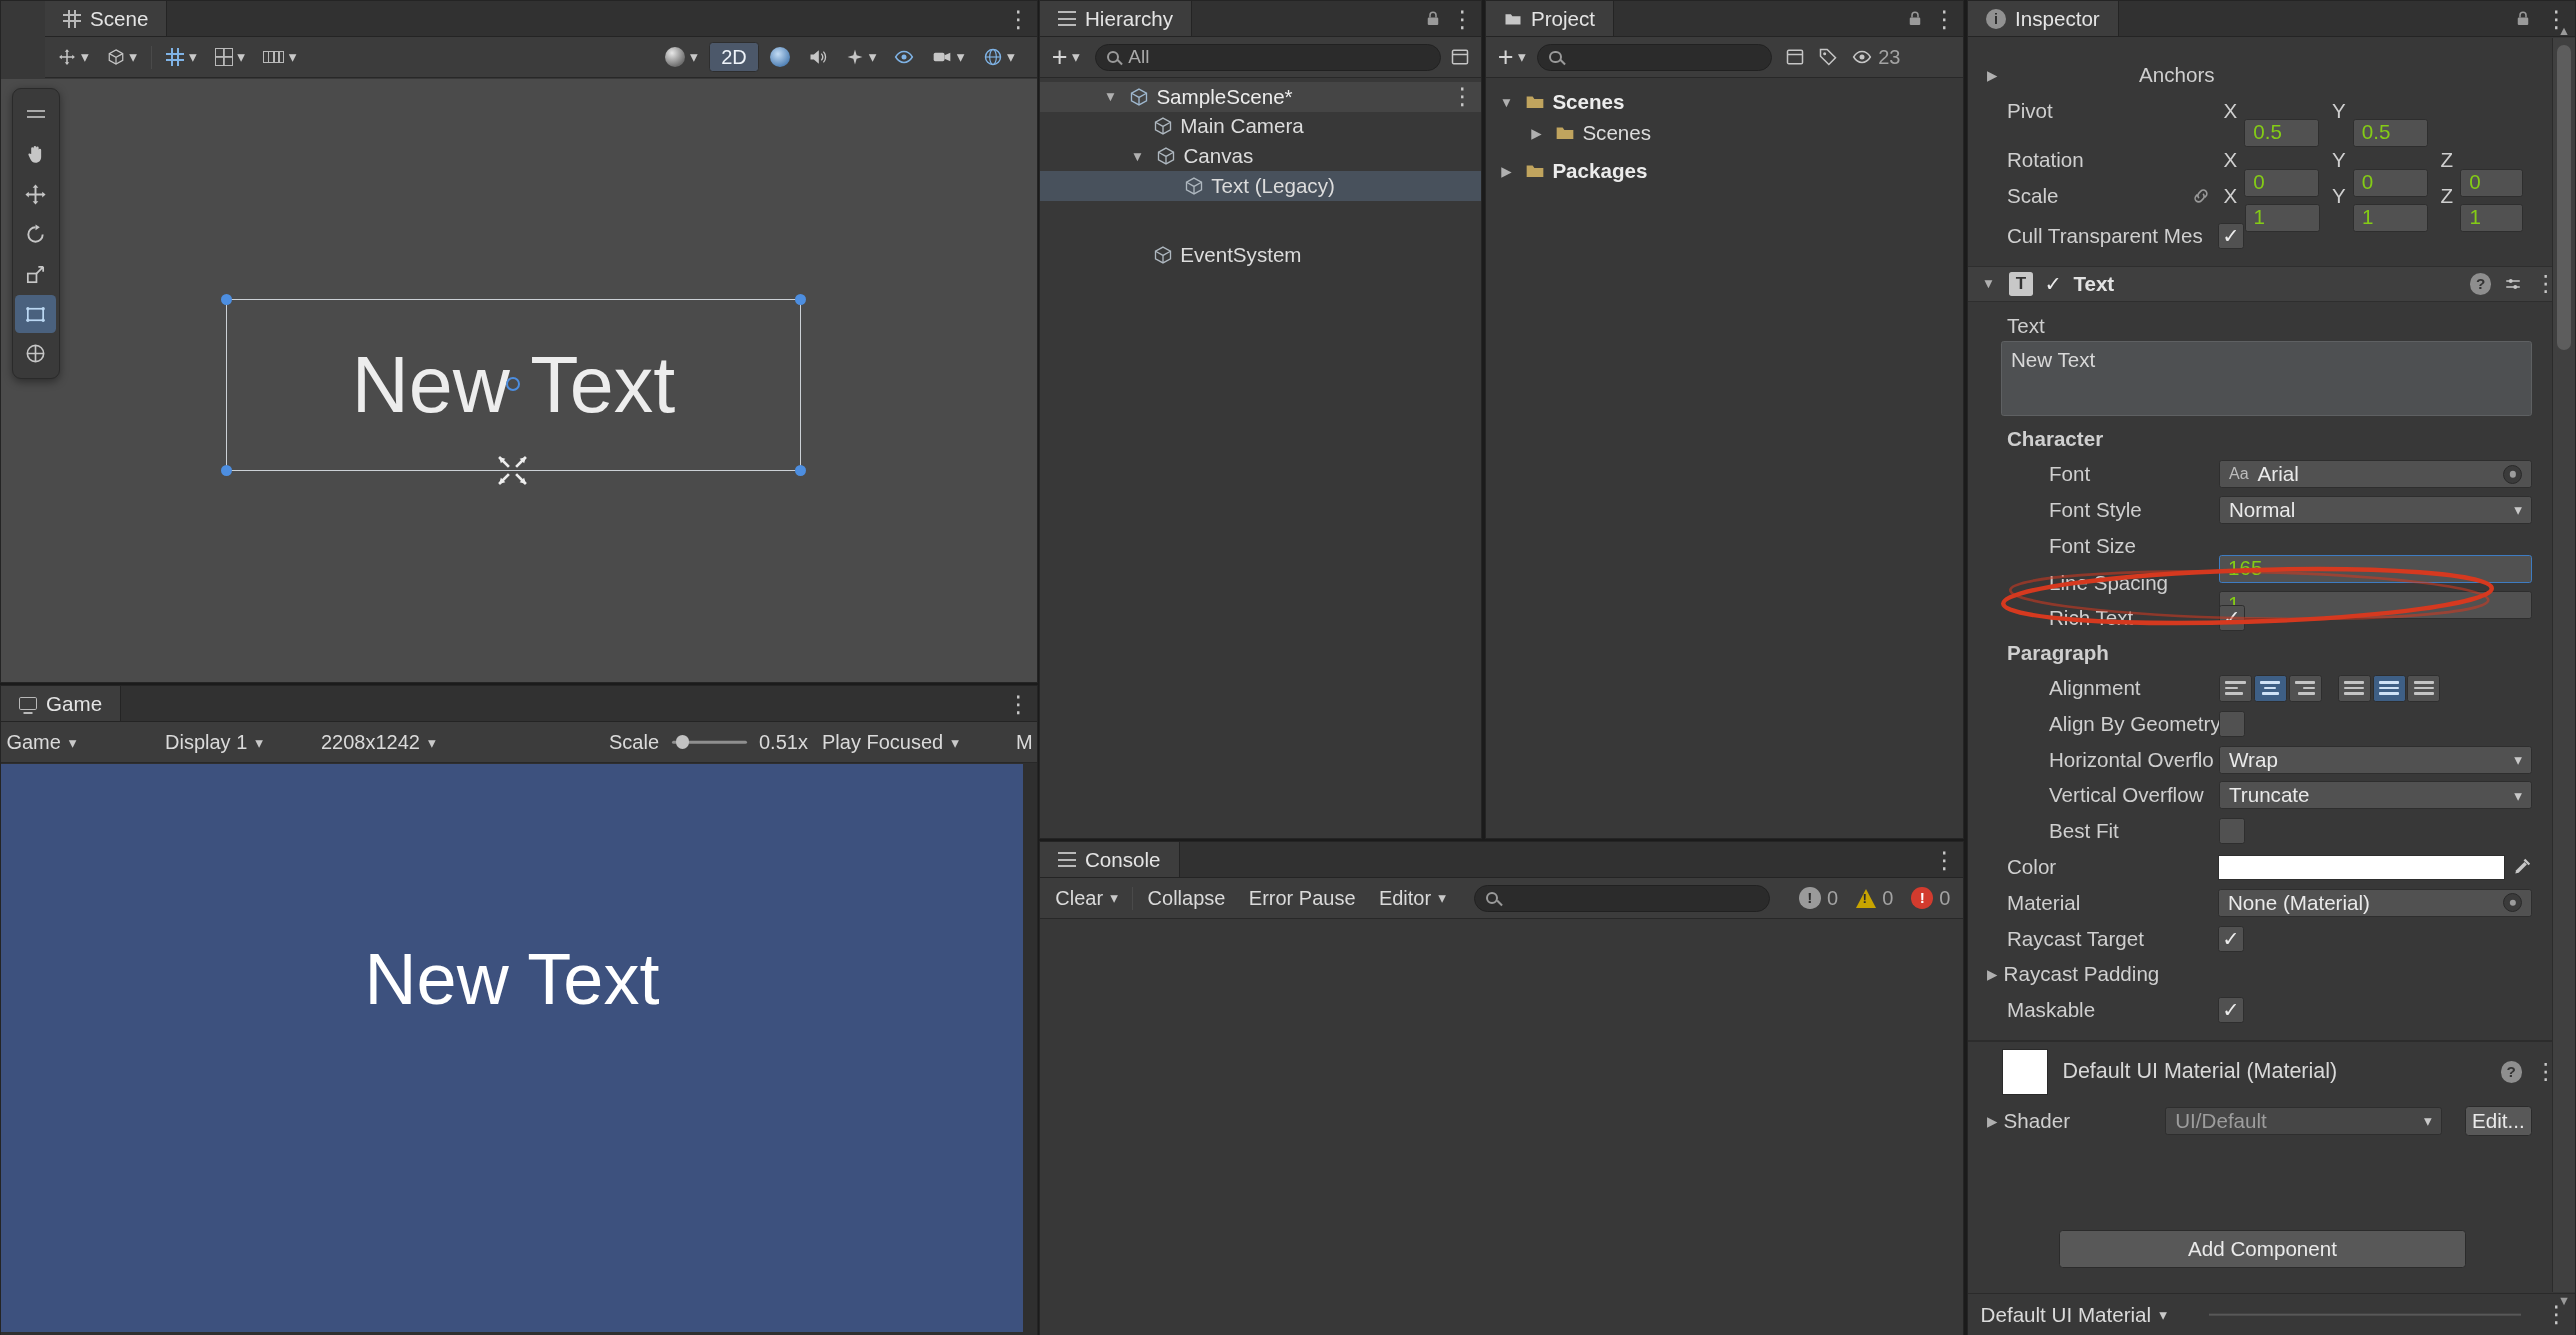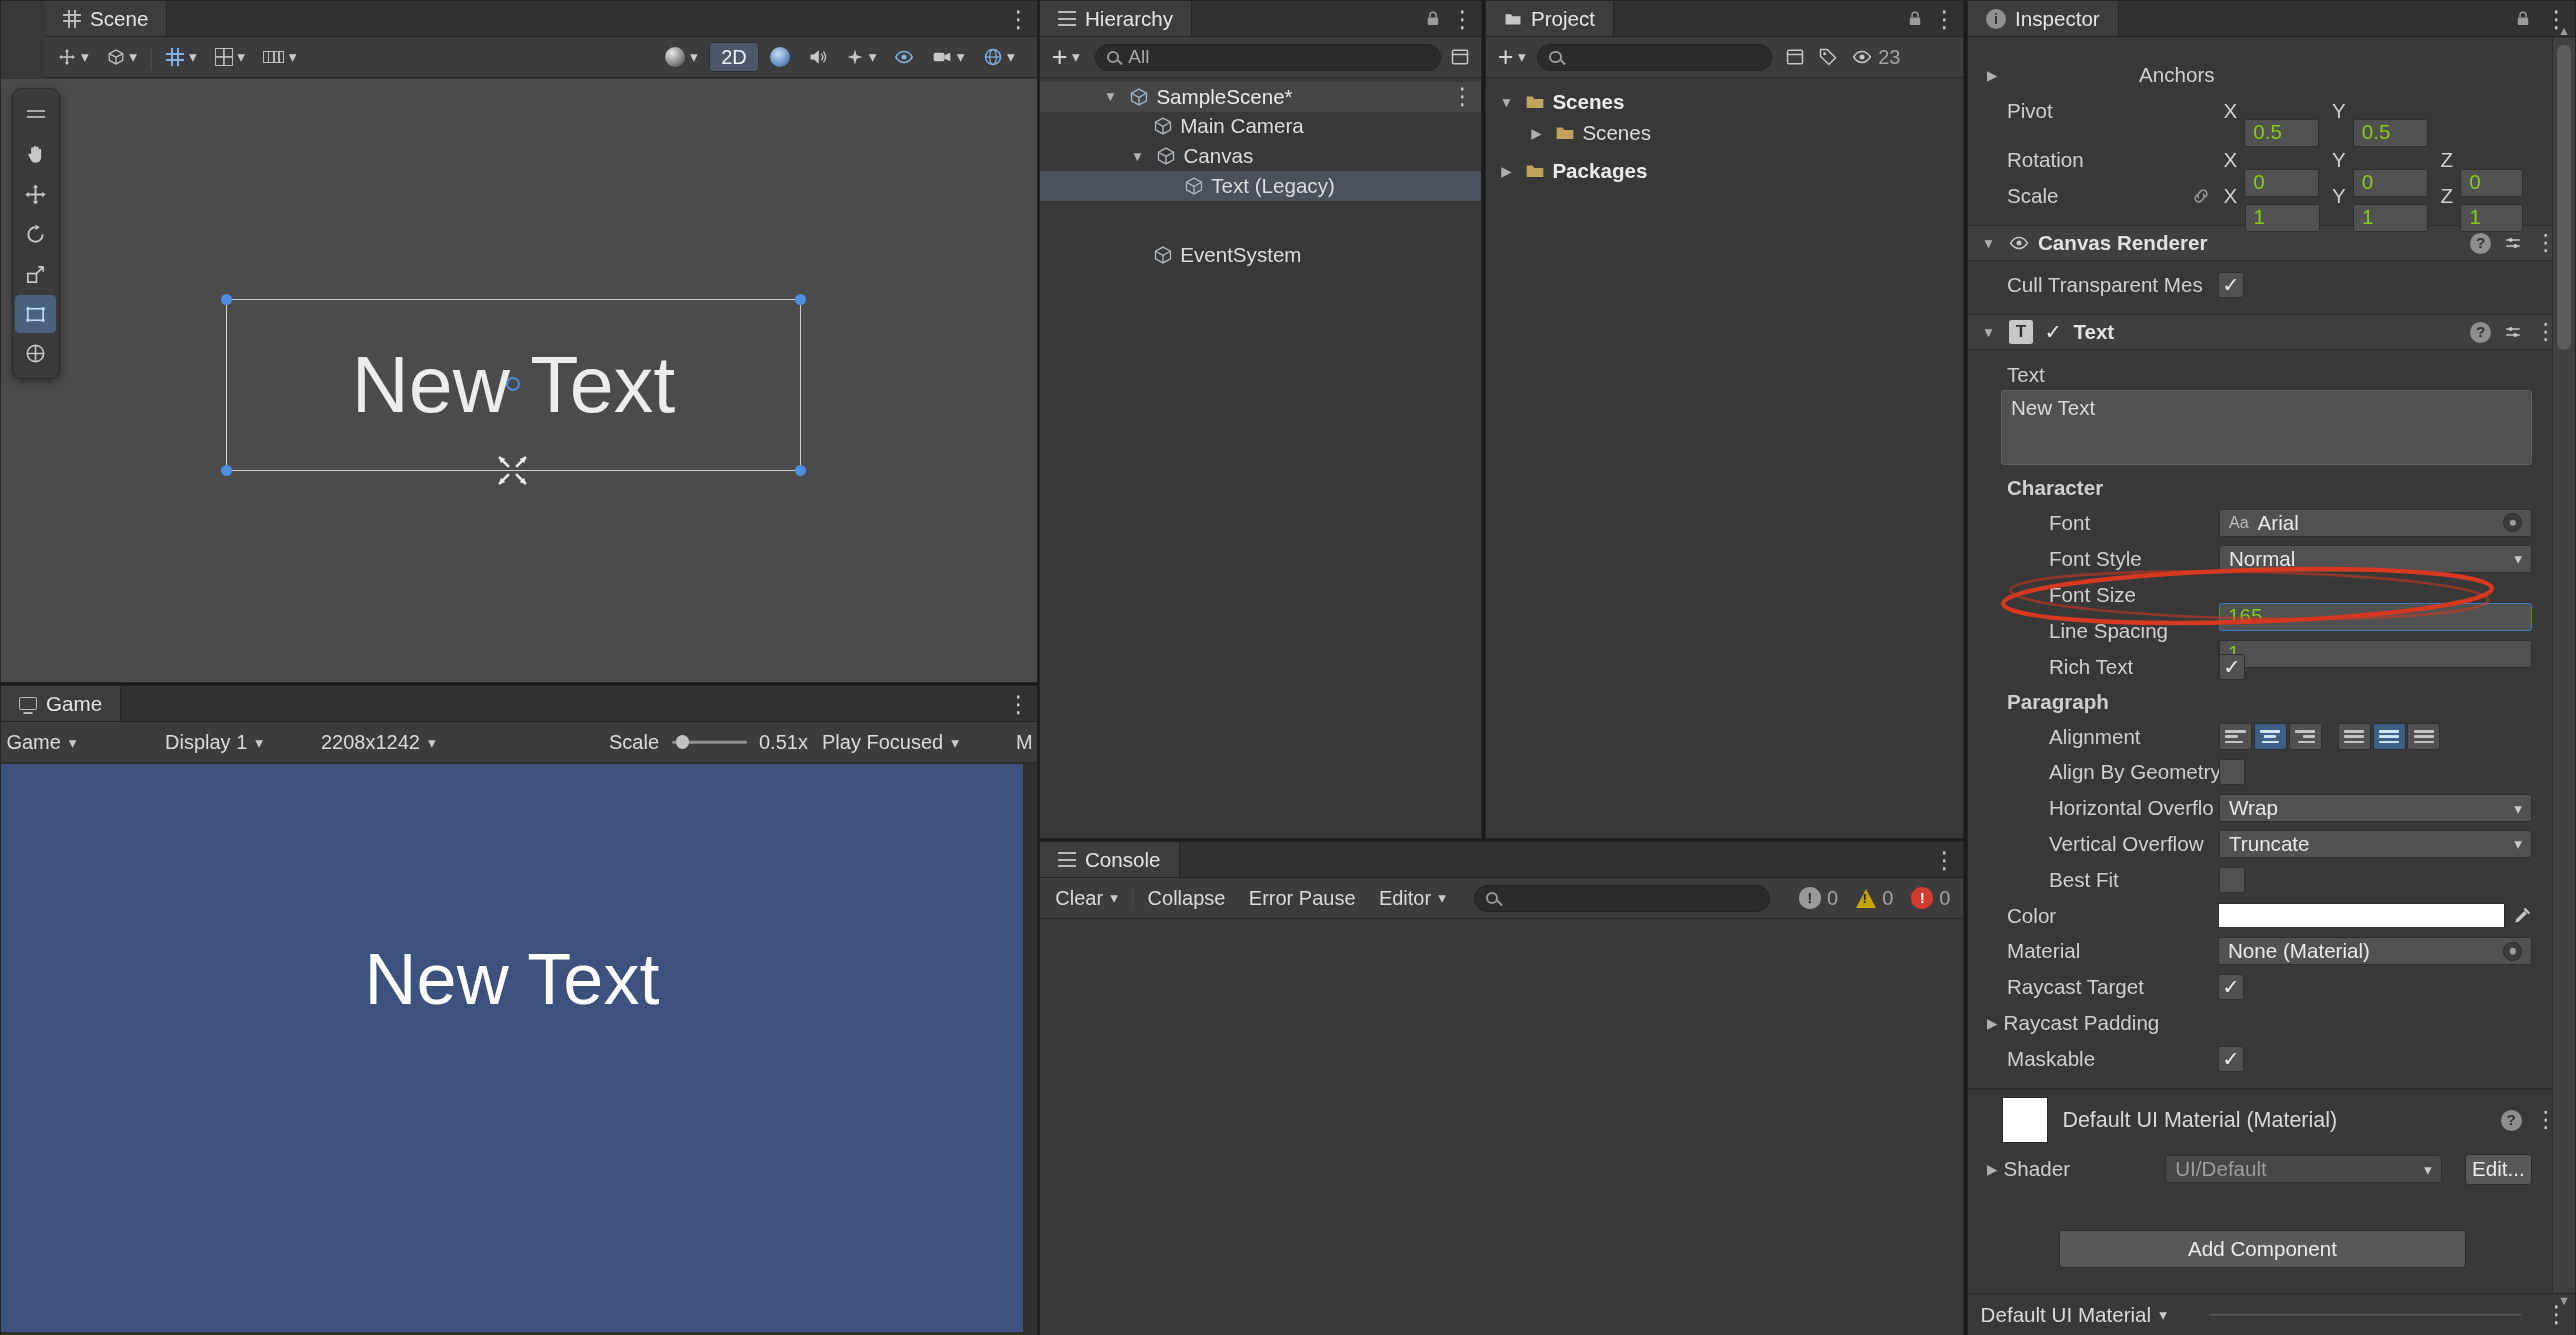--- a/index.html
+++ b/index.html
@@ -644,34 +644,20 @@
         <div class="nf vf">
             <span>1</span>
           </div>
         <span class="axis">Z</span>
         <div class="nf" style="width:63px">
             <span>1</span>
           </div>
       </div>
     </div>
 
-    <div class="chead">
-      <span class="tri tri-d"></span>
-      <svg class="i22 c-gray" viewBox="0 0 22 22" width="20" height="20">
-          <use href="#s-eye"></use>
-        </svg>
-      <span class="ctitle">Canvas Renderer</span>
-      <span class="hicons">
-        <span class="h-help"></span>
-        <svg class="i20 c-gray" viewBox="0 0 20 20" width="18" height="18">
-            <use href="#s-sld"></use>
-          </svg>
-        <span class="kebab2"></span>
-      </span>
-    </div>
     <div class="irow" style="margin-top:6.3px;">
       <span class="flabel">Cull Transparent Mes</span>
       <div class="ival">
           <span class="cb on"></span>
         </div>
     </div>
 
     <div class="chead">
       <span class="tri tri-d"></span>
       <span style="width:24px;height:24px;background:#c8c8c8;border-radius:2.7px;color:#333;font-weight:bold;font-size:17px;display:flex;align-items:center;justify-content:center;flex:none;">T</span>

